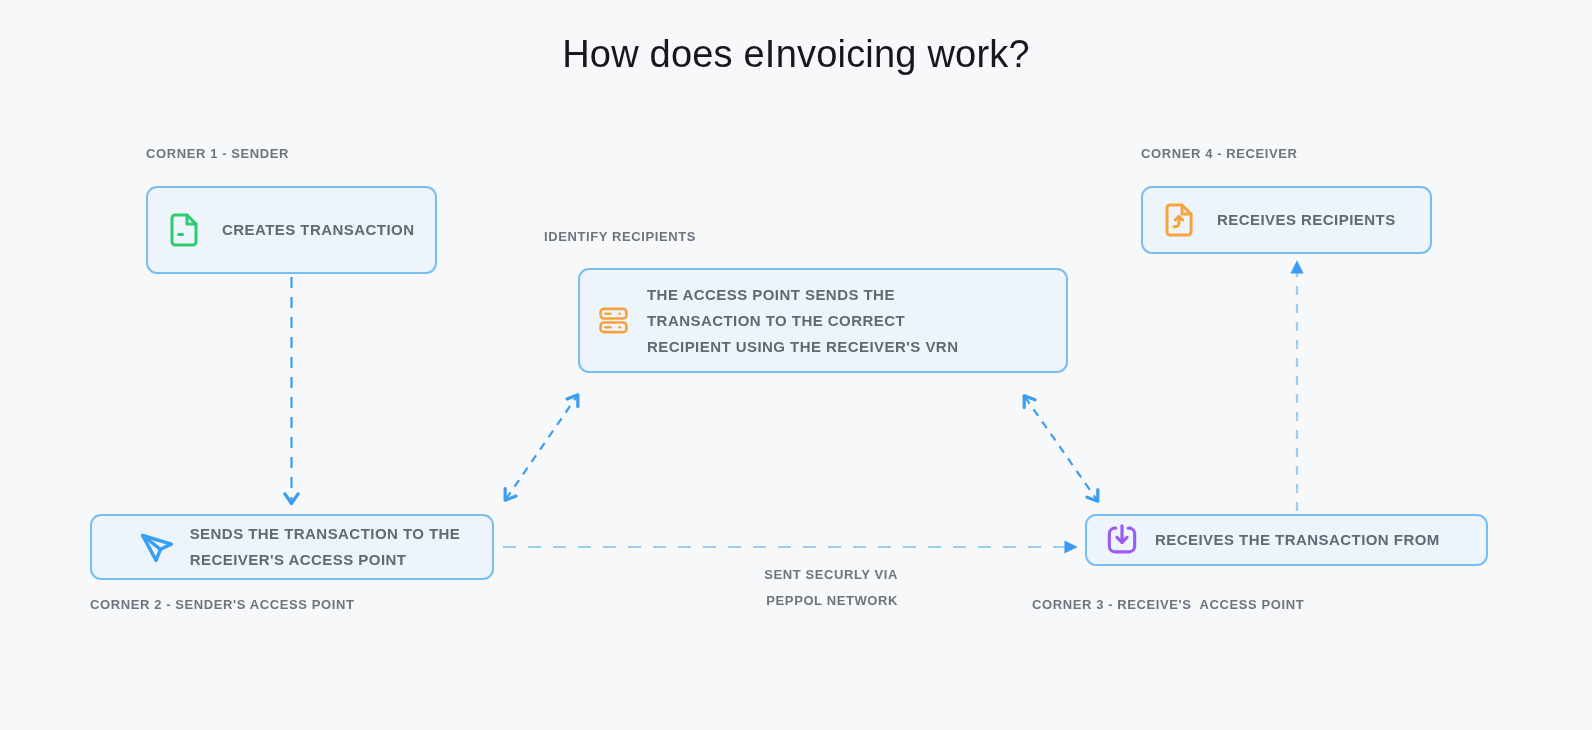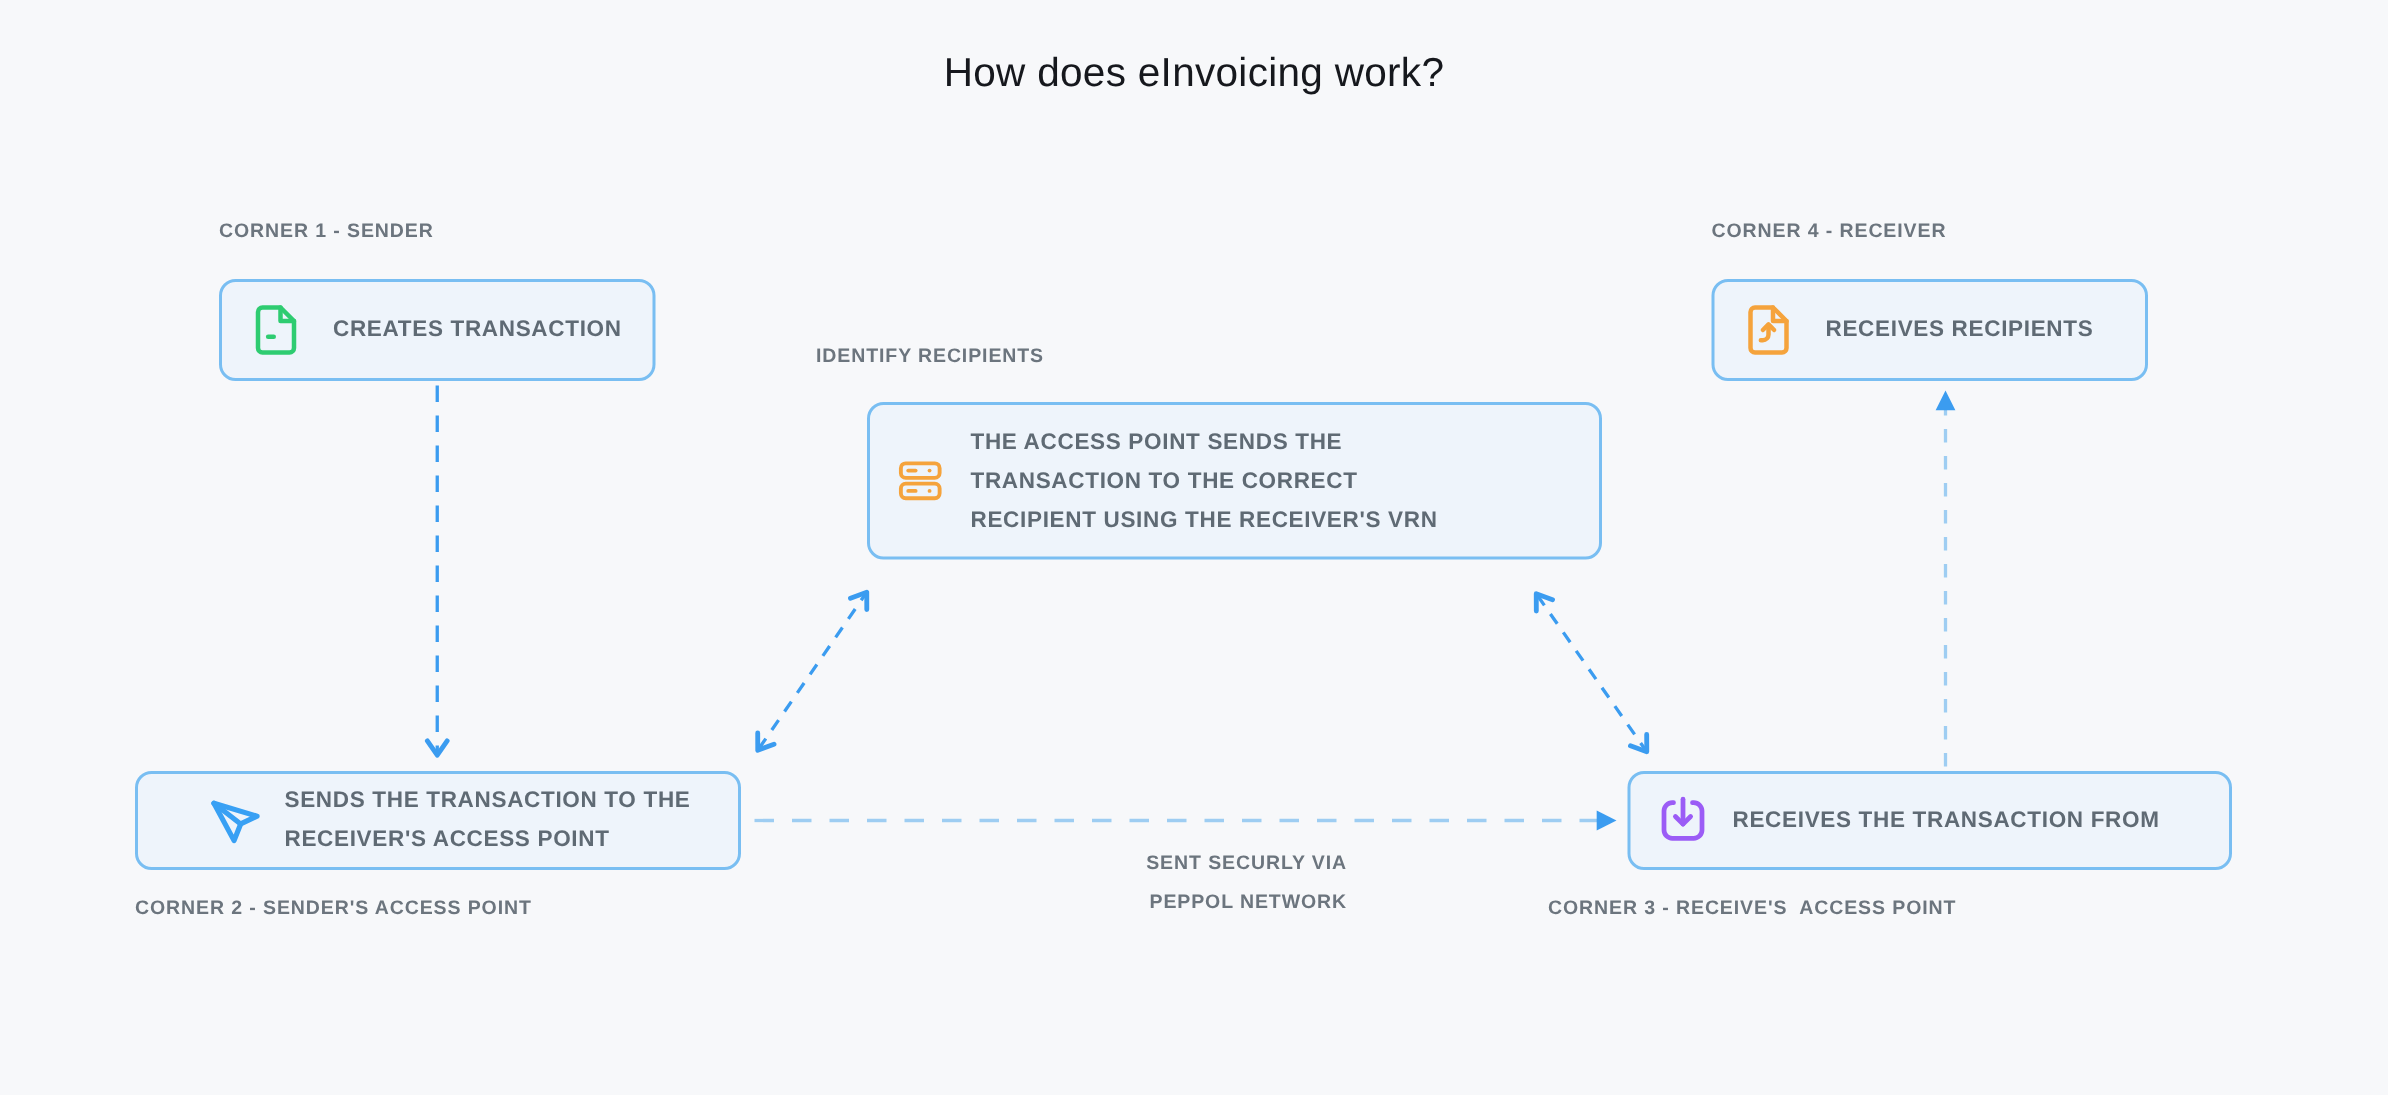--- a/index.html
+++ b/index.html
@@ -6,21 +6,21 @@
   .canvas{
     position:relative;
     width:1592px;height:730px;
     background:#f7f8fa;
     font-family:"Liberation Sans","DejaVu Sans",sans-serif;
     overflow:hidden;
   }
   .title{
     position:absolute;left:0;top:33px;width:100%;
     text-align:center;
-    font-size:27px;font-weight:500;color:#16181d;
+    font-size:38px;font-weight:500;color:#16181d;
     letter-spacing:0.2px;
   }
   .node-label{
     position:absolute;
     font-size:13px;font-weight:700;color:#6c757e;
     letter-spacing:0.6px;
     white-space:pre-wrap;
   }
   .box{
     position:absolute;
@@ -65,21 +65,21 @@
       </marker>
     </defs>
     <path d="M291.5 257 L291.5 502" stroke="#3b9cf0" stroke-width="2.2" fill="none" stroke-dasharray="11 9" marker-end="url(#chev)"></path>
     <path d="M1297 511 L1297 262" stroke="#9ecdf2" stroke-width="2.2" fill="none" stroke-dasharray="9 9" marker-end="url(#tri)"></path>
     <path d="M503 547 L1076 547" stroke="#9ecdf2" stroke-width="2.2" fill="none" stroke-dasharray="13 12" marker-end="url(#tri)"></path>
     <path d="M506 499 L577 396" stroke="#3b9cf0" stroke-width="2.2" fill="none" stroke-dasharray="8 7" marker-start="url(#chev)" marker-end="url(#chev)"></path>
     <path d="M1025 397 L1097 500" stroke="#3b9cf0" stroke-width="2.2" fill="none" stroke-dasharray="8 7" marker-start="url(#chev)" marker-end="url(#chev)"></path>
   </svg>
 
   <div class="node-label" style="left:146px;top:146px;width:291px;">CORNER 1 - SENDER</div>
-  <div class="box" style="left:146px;top:186px;width:291px;height:68px;">
+  <div class="box" style="left:146px;top:186px;width:291px;height:88px;">
     <span class="icon-wrap">
       <svg width="36" height="36" viewBox="0 0 24 24" fill="none" stroke-width="2" stroke-linecap="round" stroke-linejoin="round" stroke="#2ecc71">
         <path d="M14 2H6a2 2 0 0 0-2 2v16a2 2 0 0 0 2 2h12a2 2 0 0 0 2-2V8z"></path>
         <polyline points="14 2 14 8 20 8"></polyline>
         <line x1="8.5" y1="15" x2="11" y2="15"></line>
       </svg>
     </span>
     <div class="box-text">
       <div>CREATES TRANSACTION</div>
     </div>
@@ -126,21 +126,21 @@
         <line x1="13.8" y1="13.2" x2="4.5" y2="6"></line>
       </svg>
     </span>
     <div class="box-text">
       <div>SENDS THE TRANSACTION TO THE</div>
       <div>RECEIVER'S ACCESS POINT</div>
     </div>
   </div>
   <div class="node-label" style="left:90px;top:597px;width:404px;">CORNER 2 - SENDER'S ACCESS POINT</div>
 
-  <div class="box" style="left:1085px;top:514px;width:403px;height:66px;padding-left:16px;">
+  <div class="box" style="left:1085px;top:514px;width:403px;height:52px;padding-left:16px;">
     <span class="icon-wrap" style="margin-right:14px;">
       <svg width="38" height="38" viewBox="0 0 24 24" fill="none" stroke-width="2" stroke-linecap="round" stroke-linejoin="round" stroke="#9b5cf6">
         <path d="M8 4.5 H7.5 A3.5 3.5 0 0 0 4 8 v8 a3.5 3.5 0 0 0 3.5 3.5 h9 A3.5 3.5 0 0 0 20 16 V8 a3.5 3.5 0 0 0-3.5-3.5 H16"></path>
         <line x1="12" y1="3" x2="12" y2="13.5"></line>
         <polyline points="8.8 10.3 12 13.5 15.2 10.3"></polyline>
       </svg>
     </span>
     <div class="box-text">
       <div>RECEIVES THE TRANSACTION FROM</div>
     </div>

